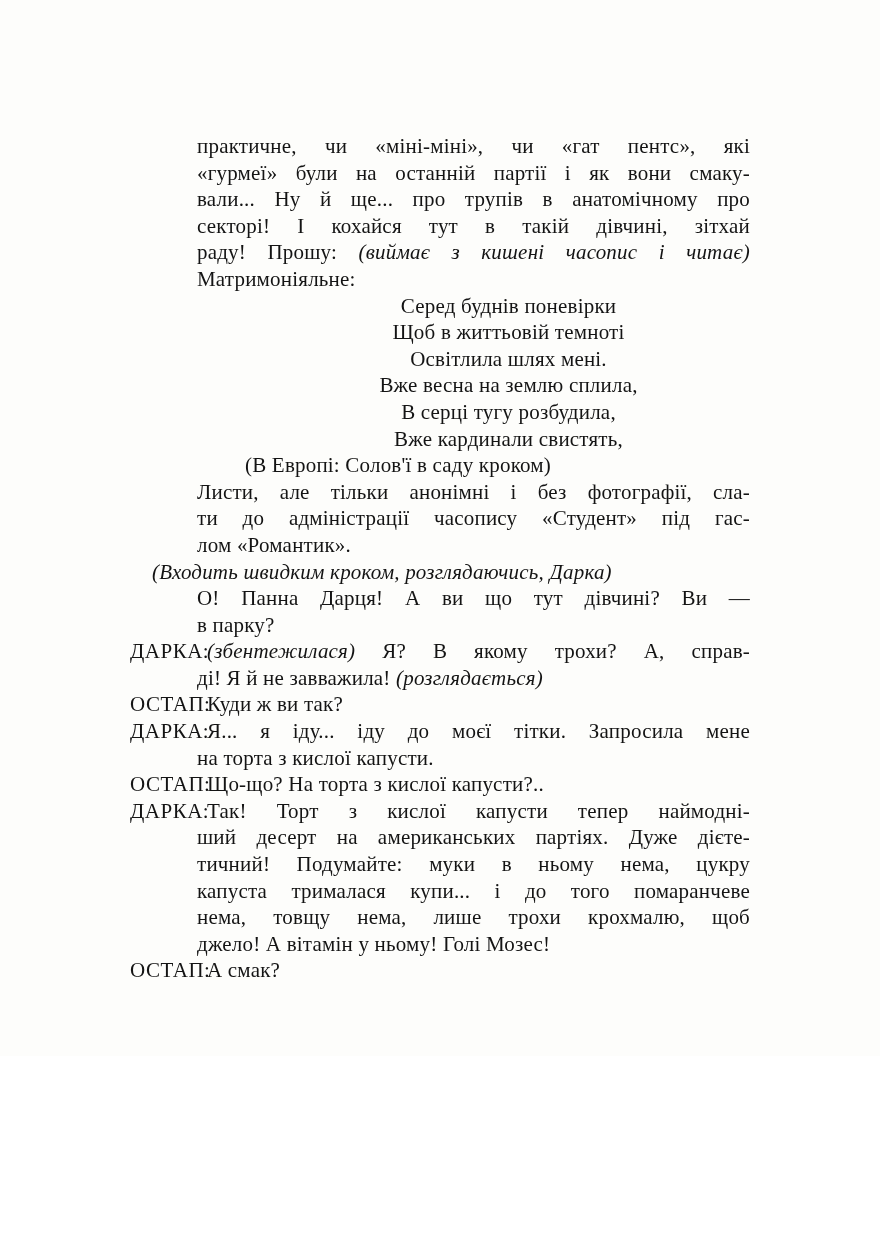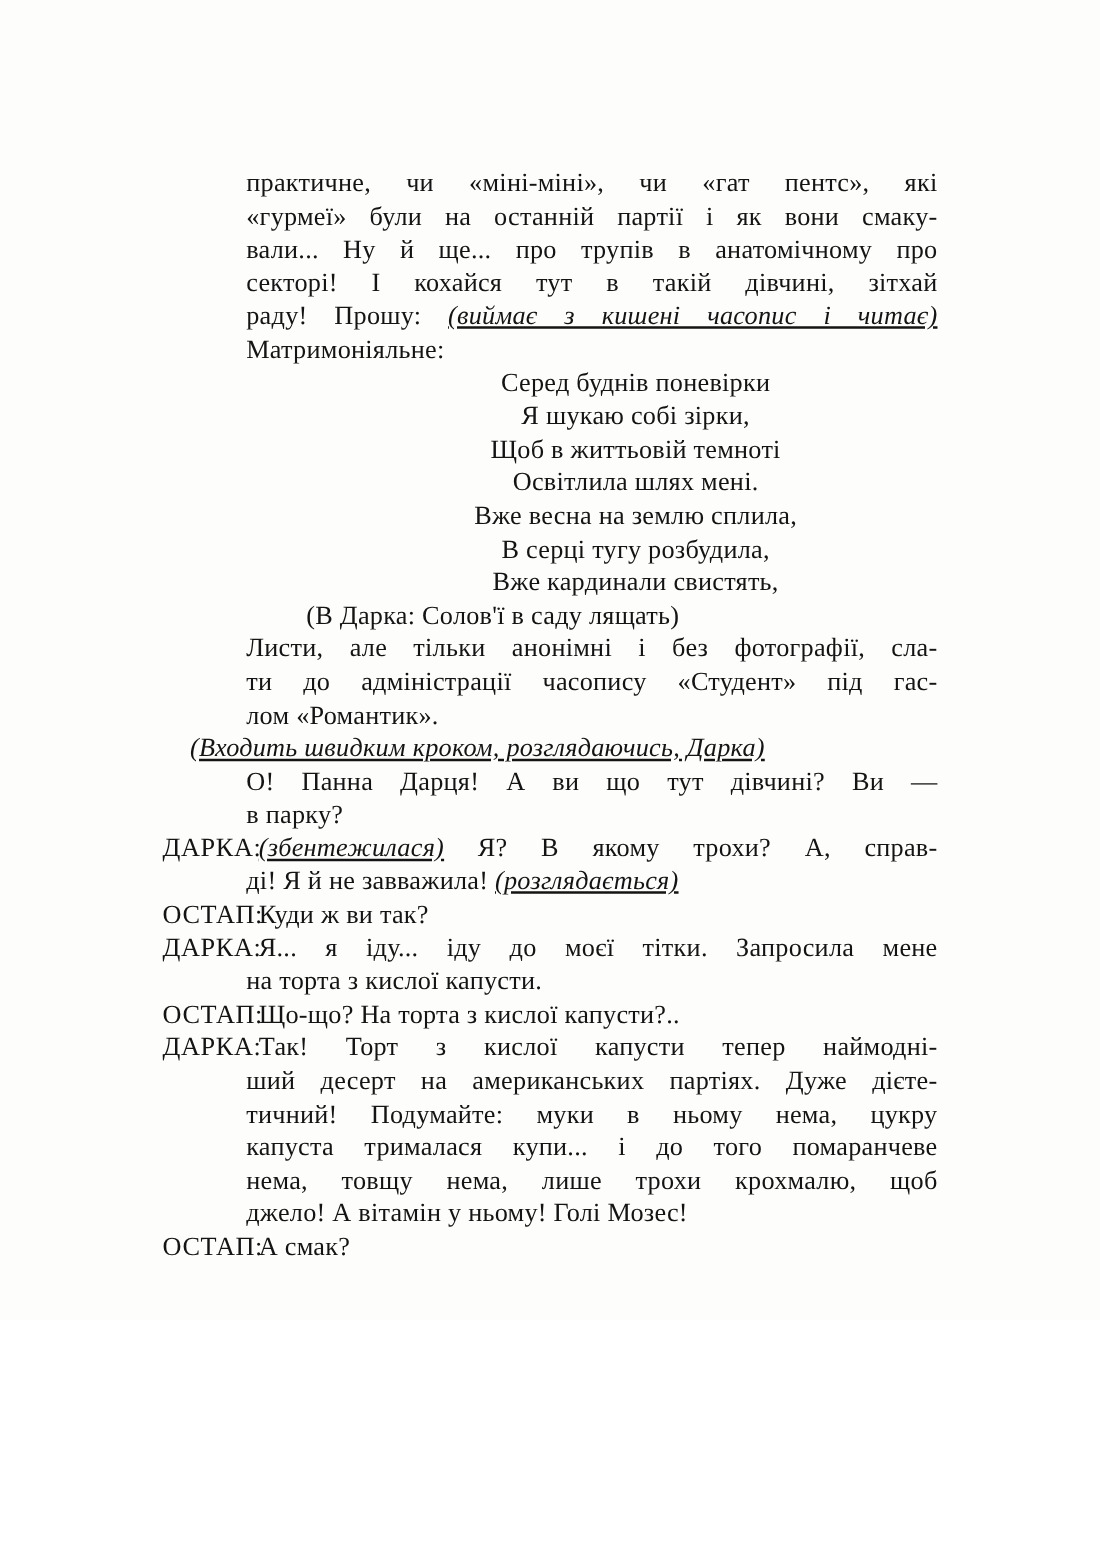--- a/index.html
+++ b/index.html
@@ -32,21 +32,21 @@
   }
   .line.just {
     text-align: justify;
     text-align-last: justify;
   }
   .line.poem     { margin-left: 70px; text-align: center; }
   .line.poem-a   { margin-left: 48px; }
   .line.poem-b   { margin-left: 60px; }
   .line.stage    { margin-left: -45px; font-style: italic; }
   .line.dialog   { text-indent: 10px; }
-  .seg.i         { font-style: italic; text-decoration: underline; }
+  .seg.i         { font-style: italic; }
   .label {
     position: absolute;
     left: -67px;
     top: 0;
     text-indent: 0;
     letter-spacing: 0.5px;
     white-space: nowrap;
   }
   .pagenum {
     position: absolute;
@@ -64,27 +64,26 @@
 
 <div class="page">
   <div class="textblock">
       <div class="line just"><span class="seg">практичне, чи «міні-міні», чи «гат пентс», які</span></div>
       <div class="line just"><span class="seg">«гурмеї» були на останній партії і як вони смаку-</span></div>
       <div class="line just"><span class="seg">вали... Ну й ще... про трупів в анатомічному про</span></div>
       <div class="line just"><span class="seg">секторі! І кохайся тут в такій дівчині, зітхай</span></div>
       <div class="line just"><span class="seg">раду! Прошу: </span><span class="seg i">(виймає з кишені часопис і читає)</span></div>
       <div class="line"><span class="seg">Матримоніяльне:</span></div>
       <div class="line poem"><span class="seg">Серед буднів поневірки</span></div>
-      <div class="line poem"><span class="seg">Я шукаю собі зірки,</span></div>
       <div class="line poem"><span class="seg">Щоб в життьовій темноті</span></div>
       <div class="line poem"><span class="seg">Освітлила шлях мені.</span></div>
       <div class="line poem"><span class="seg">Вже весна на землю сплила,</span></div>
       <div class="line poem"><span class="seg">В серці тугу розбудила,</span></div>
       <div class="line poem"><span class="seg">Вже кардинали свистять,</span></div>
-      <div class="line poem-a"><span class="seg">(В Дарка: Солов'ї в саду лящать)</span></div>
+      <div class="line poem-a"><span class="seg">(В Европі: Солов'ї в саду кроком)</span></div>
       <div class="line just"><span class="seg">Листи, але тільки анонімні і без фотографії, сла-</span></div>
       <div class="line just"><span class="seg">ти до адміністрації часопису «Студент» під гас-</span></div>
       <div class="line"><span class="seg">лом «Романтик».</span></div>
       <div class="line stage"><span class="seg i">(Входить швидким кроком, розглядаючись, Дарка)</span></div>
       <div class="line just"><span class="seg">О! Панна Дарця! А ви що тут дівчині? Ви —</span></div>
       <div class="line"><span class="seg">в парку?</span></div>
       <div class="line just  dialog"><span class="label">ДАРКА:</span><span class="seg i">(збентежилася)</span><span class="seg"> Я? В якому трохи? А, справ-</span></div>
       <div class="line"><span class="seg">ді! Я й не завважила! </span><span class="seg i">(розглядається)</span></div>
       <div class="line  dialog"><span class="label">ОСТАП:</span><span class="seg">Куди ж ви так?</span></div>
       <div class="line just  dialog"><span class="label">ДАРКА:</span><span class="seg">Я... я іду... іду до моєї тітки. Запросила мене</span></div>

